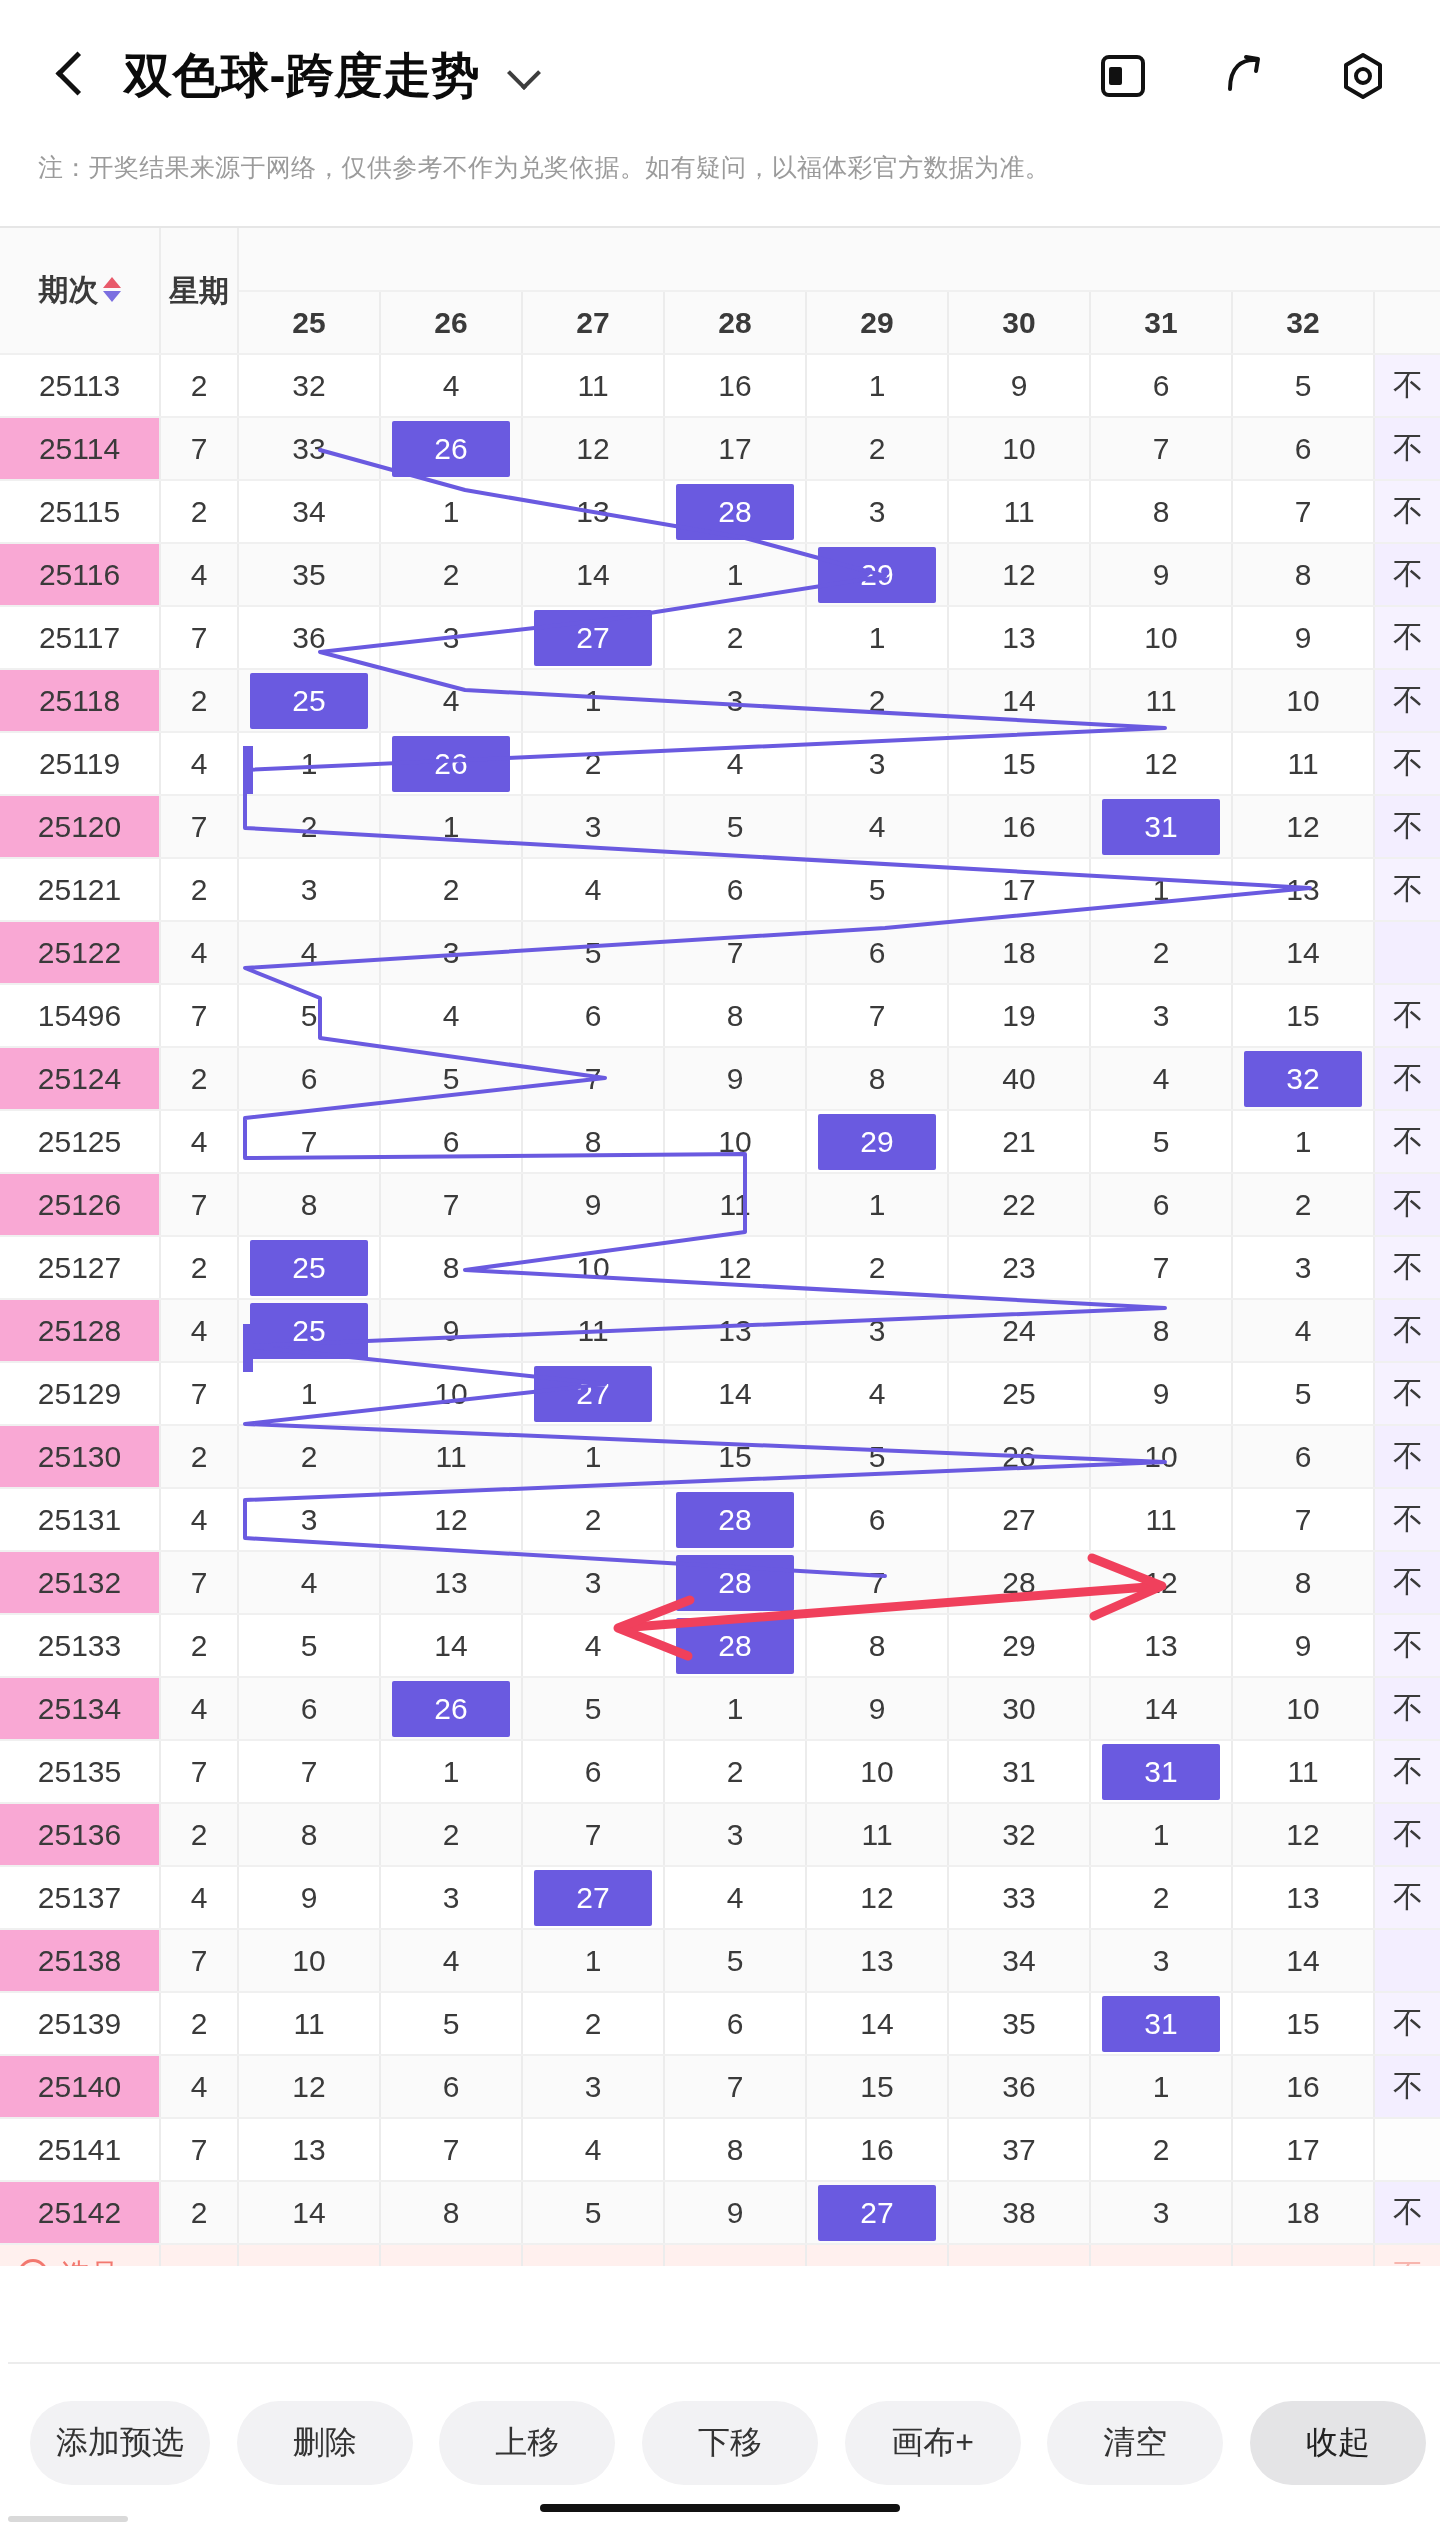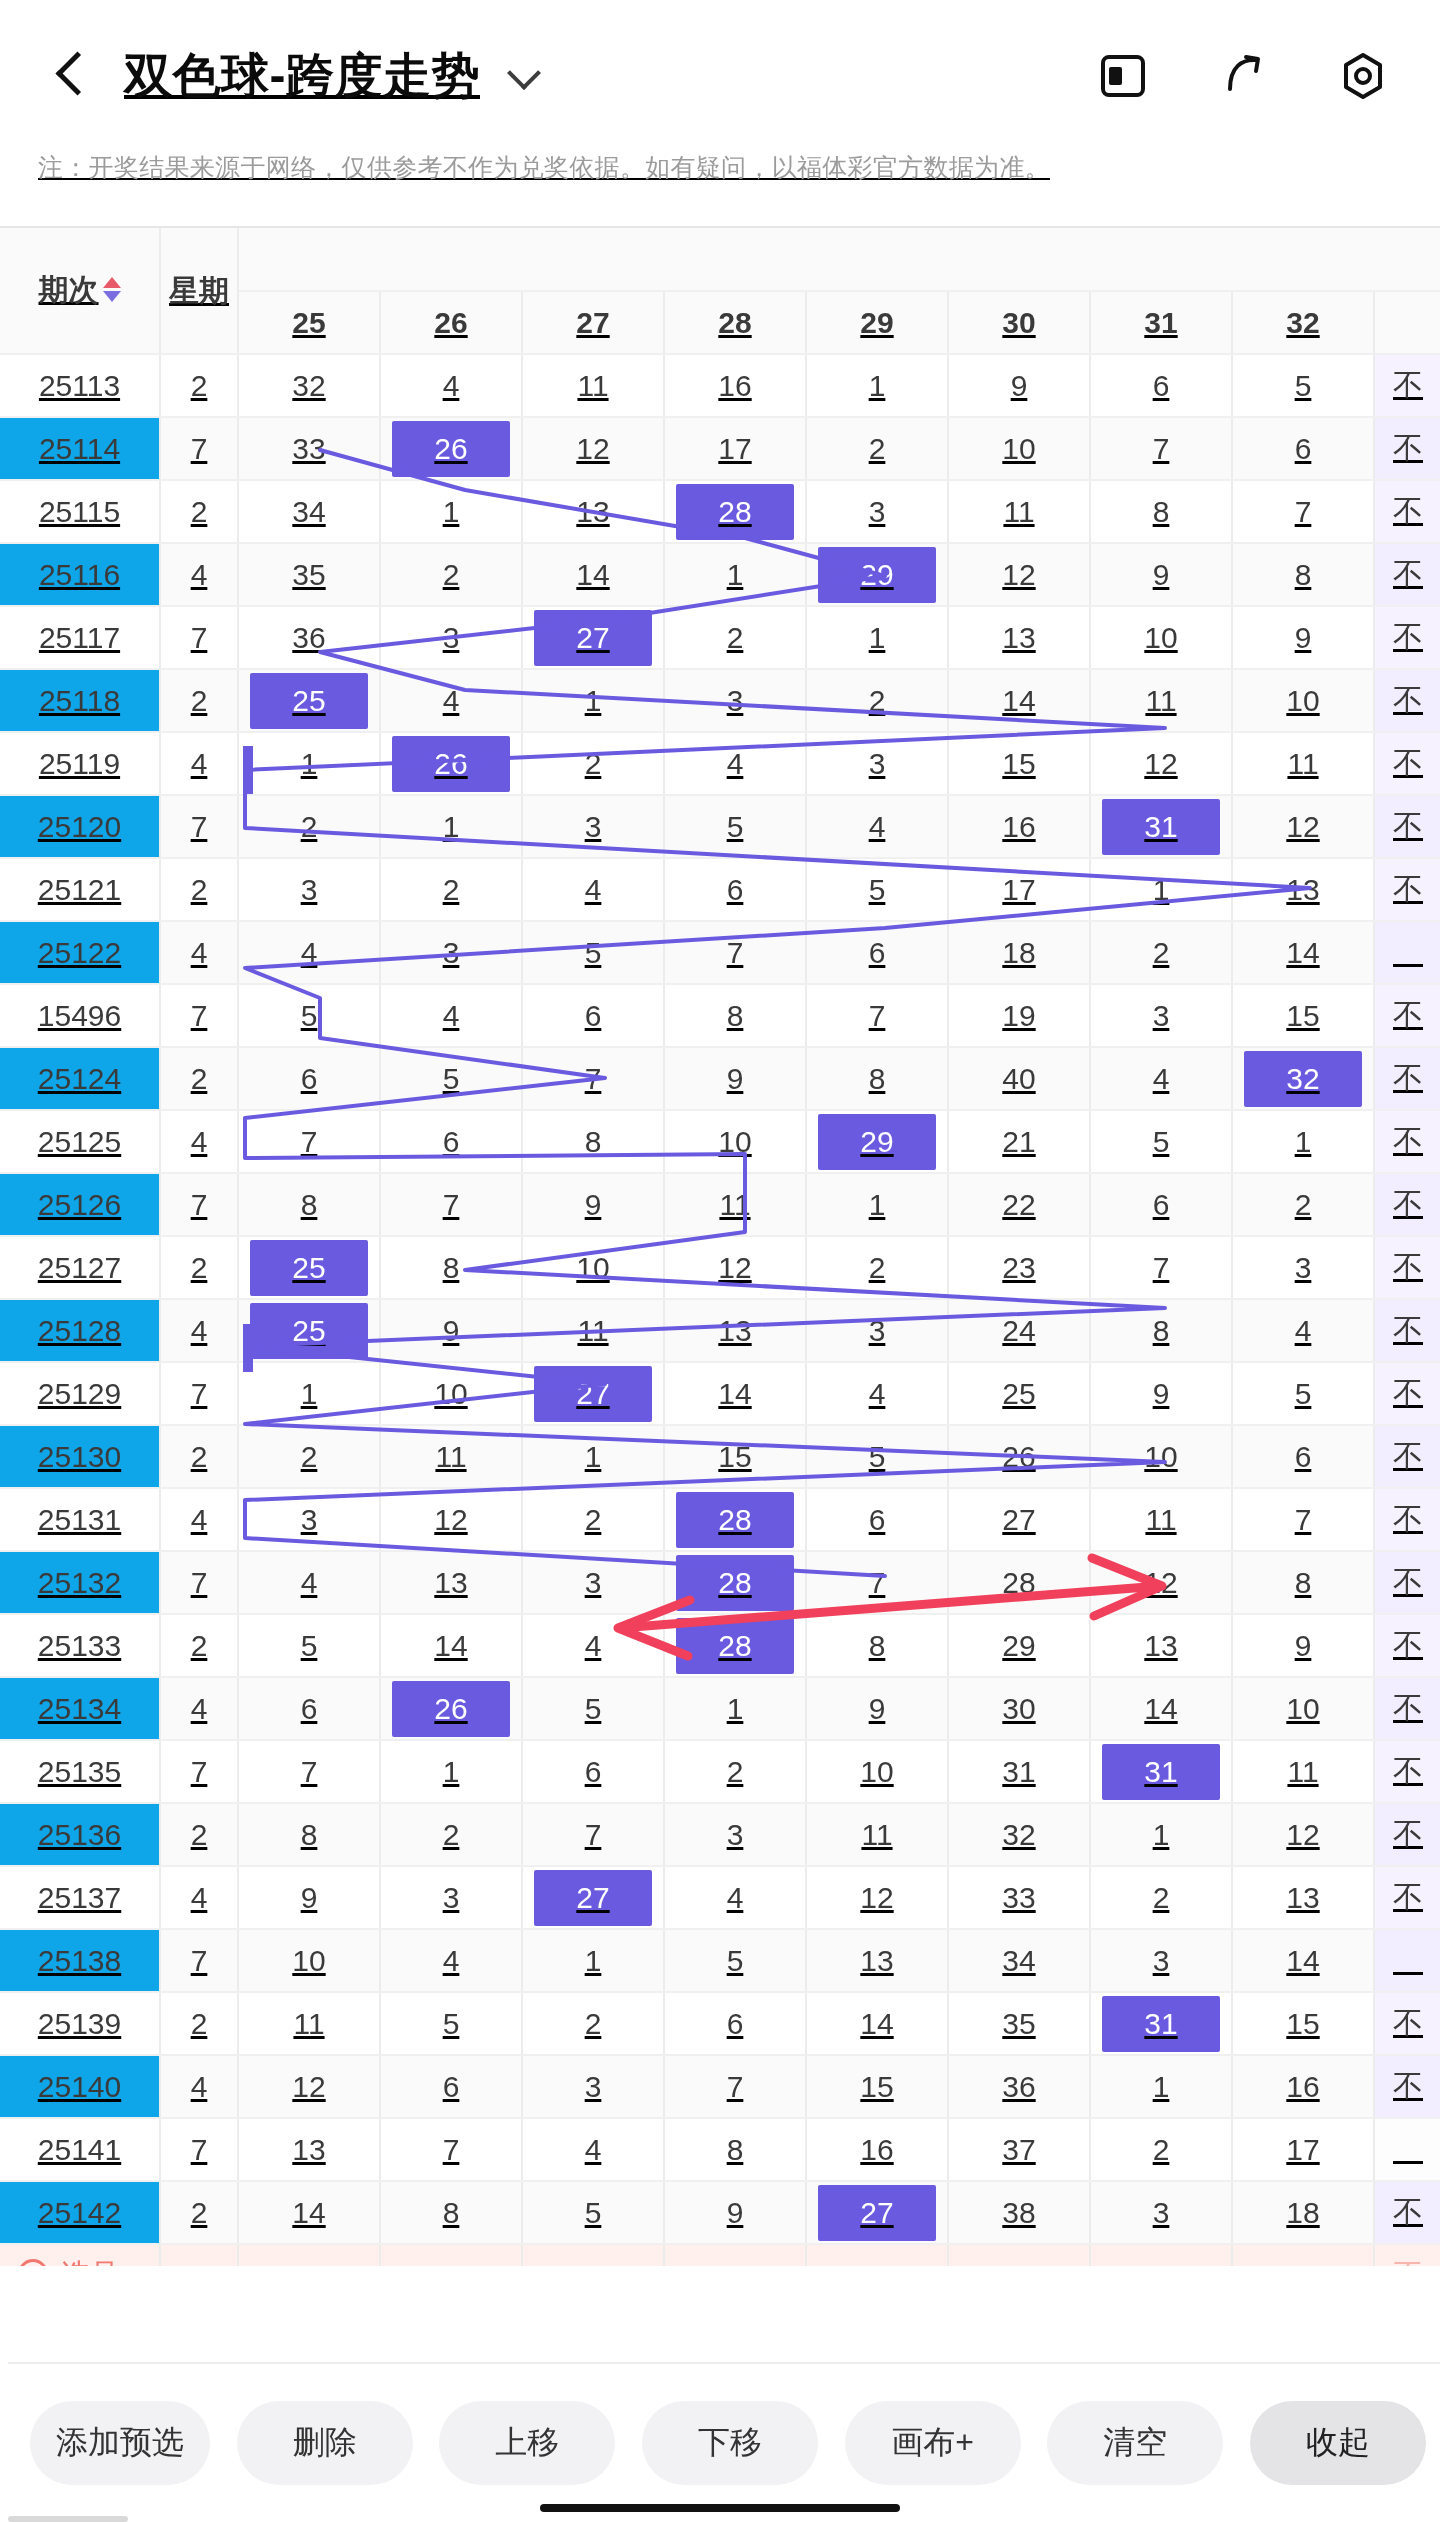--- a/index.html
+++ b/index.html
@@ -8,21 +8,20 @@
     width: 1440px; height: 2522px;
     background: #ffffff;
     font-family: "Liberation Sans", sans-serif;
     -webkit-font-smoothing: antialiased;
   }
   .page {
     position: relative;
     width: 1440px; height: 2522px;
     overflow: hidden;
     background: #fff;
-    text-decoration: underline;
   }
 
   
   .header {
     position: relative;
     height: 152px;
     display: flex;
     align-items: center;
     padding: 0 46px 0 50px;
   }
@@ -140,21 +139,21 @@
     line-height: 32px;
     padding: 0 6px;
   }
   th.colgroup-blank { background:#fafafa; border-bottom: 2px solid #ececec;}
   td.period {
     color: #333;
     font-size: 30px;
     background: #fff;
   }
   tr.alt td { background: #fafafa; }
-  tr.alt td.period { background: #0ea5e9; }
+  tr.alt td.period { background: #f9a8d4; }
   td.week { color: #444; }
   td.num { color: #3a3a3a; }
 
   .hit {
     display: block;
     margin: 0 auto;
     width: 118px;
     height: 56px;
     line-height: 56px;
     background: #6a5ae0;

